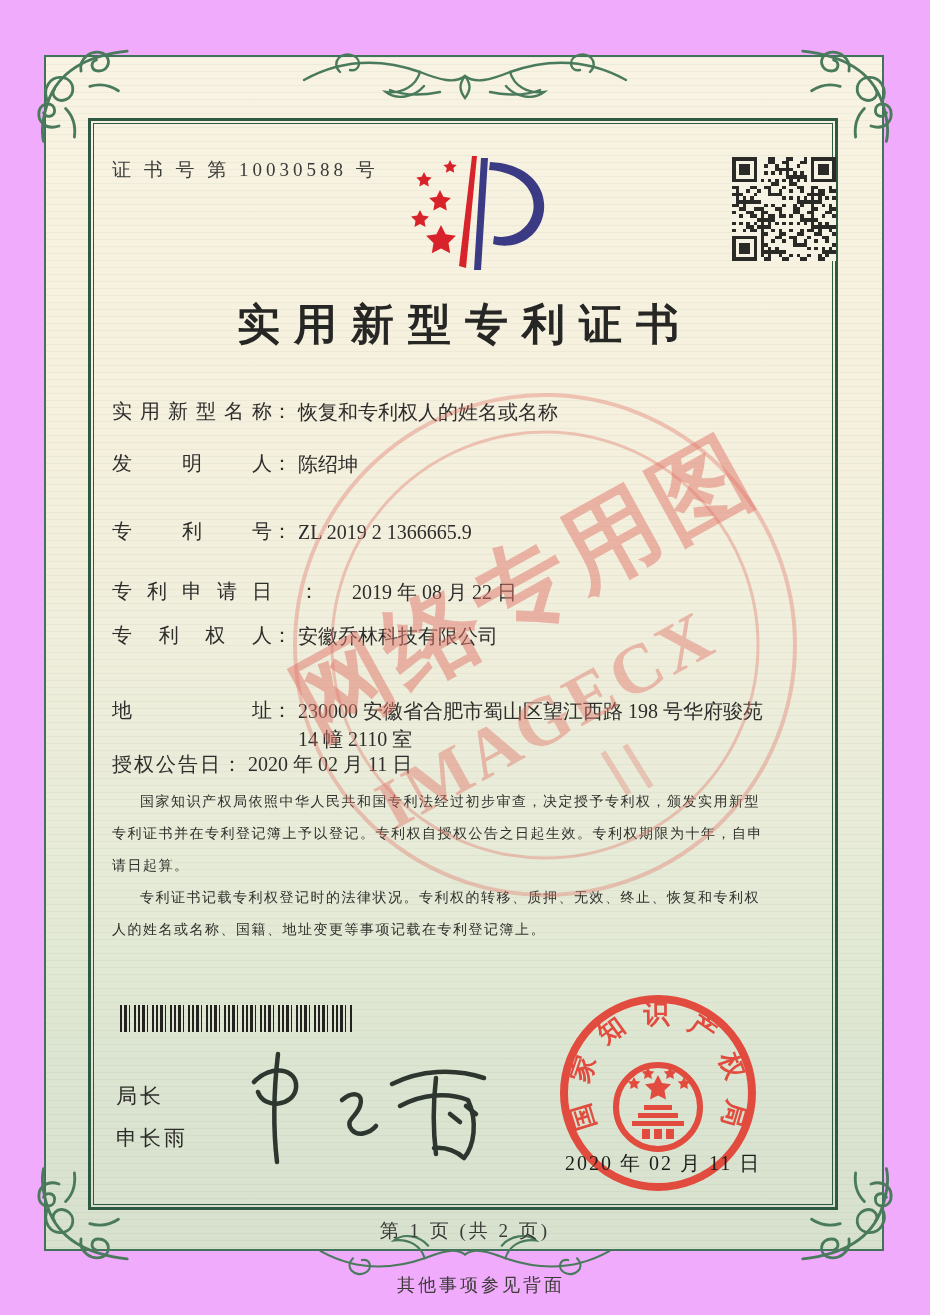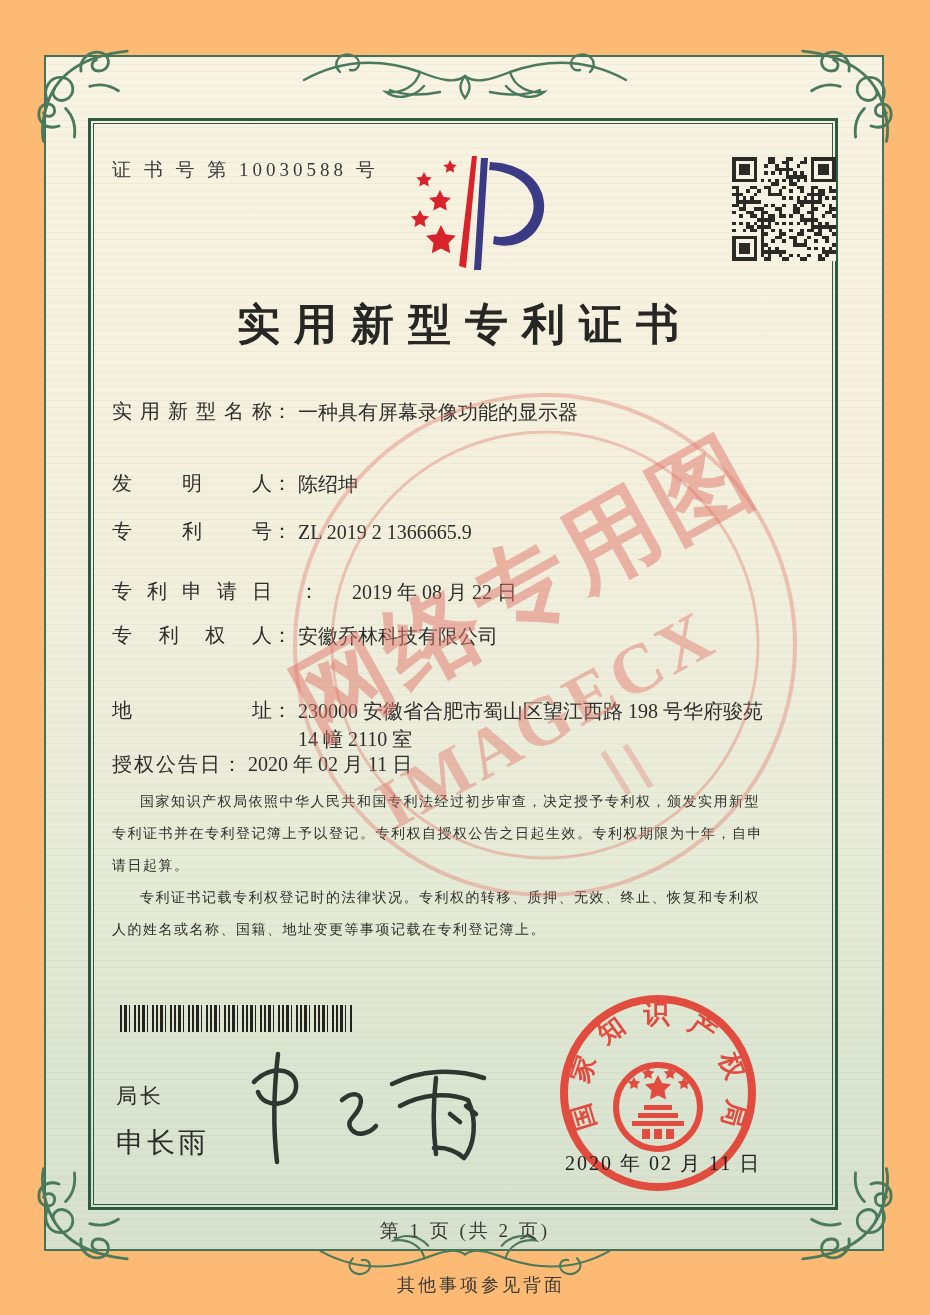--- a/index.html
+++ b/index.html
@@ -1,18 +1,18 @@
 <!DOCTYPE html>
 <html><head>
 <meta charset="utf-8">
 <style>
   * { margin:0; padding:0; box-sizing:border-box; }
   html,body { width:930px; }
   body { font-family:"Liberation Serif","DejaVu Serif",serif; background:#fbf8ef; }
-  .page { position:relative; width:930px; height:1315px; background:#fdba74; overflow:hidden; }
+  .page { position:relative; width:930px; height:1315px; background:#f0abfc; overflow:hidden; }
 
   
   .outer-frame {
     position:absolute; left:44px; top:55px; width:840px; height:1196px;
     border:2px solid #41735a;
     background:linear-gradient(180deg,#f8f3e2 0%,#f6f1de 28%,#f0eedc 48%,#e6ebd7 68%,#dce5d1 85%,#d7e1cd 100%);
   }
   .outer-frame::before {
     content:""; position:absolute; inset:0;
     background:repeating-linear-gradient(180deg, rgba(105,140,110,0.07) 0 1px, transparent 1px 7px);
@@ -32,34 +32,34 @@
            font-size:43px; font-weight:bold; letter-spacing:14px; color:#262624;font-family:Liberation Serif, serif; }
 
   
   .content { position:absolute; left:112px; top:398px; width:660px; font-size:20px; color:#2e2d2b; }
   .row { position:absolute; left:0; display:flex; width:660px; }
   .flabel { display:inline-block; width:160px; text-align:justify; text-align-last:justify; flex:0 0 160px; }
   .colon::after { content:"\FF1A"; }
   .fvalue { margin-left:6px; flex:1; line-height:28px; }
   .grant-pair { display:flex;align-items:flex-end; }
   .grant-pair .glabel { letter-spacing:2px; }
-  .r0{top:0;} .r1{top:72px;} .r2{top:120px;} .r3{top:180px;gap:27px;} .r4{top:224px;} .r5{top:299px;}
+  .r0{top:0;} .r1{top:52px;} .r2{top:120px;} .r3{top:180px;gap:27px;} .r4{top:224px;} .r5{top:299px;}
   .grant-row { top:352px; }
   .grant-right { position:absolute; left:350px; top:0; }
 
   
   .paras { position:absolute; left:112px; top:786px; width:655px; }
   .paras p { font-size:14px; line-height:32px; text-indent:2em; letter-spacing:1.5px; color:#31302c; }
 
   
   .barcode { position:absolute; left:120px; top:1005px; width:234px; height:27px;
     background:repeating-linear-gradient(90deg,#23221e 0 2px,transparent 2px 4px,#23221e 4px 7px,
       transparent 7px 9px,#23221e 9px 10px,transparent 10px 14px,#23221e 14px 16px,transparent 16px 18px); }
   .commissioner-title { position:absolute; left:116px; top:1082px; font-size:21px; letter-spacing:3px; color:#2c2c2a; }
-  .commissioner-name  { position:absolute; left:116px; top:1124px; font-size:28px; letter-spacing:3px; color:#2c2c2a; }
+  .commissioner-name  { position:absolute; left:116px; top:1124px; font-size:21px; letter-spacing:3px; color:#2c2c2a; }
   .signature { position:absolute; left:240px; top:1048px; width:270px; height:120px; }
   .seal { position:absolute; left:548px; top:985px; width:220px; height:220px; }
   .seal-date { position:absolute; left:565px; top:1150px; font-size:20px; letter-spacing:2px; color:#1e1d1b; z-index:6; }
   .page-footer { position:absolute; left:0; top:1218px; width:930px; text-align:center;
                  font-size:19px; letter-spacing:3px; color:#3a3a36; }
   .back-note { position:absolute; left:16px; top:1273px; width:930px; text-align:center;
                font-size:18px; letter-spacing:3px; color:#3c3b37; }
 
   
   .watermark { position:absolute; inset:0; pointer-events:none; z-index:9; }
@@ -434,21 +434,21 @@
       <rect x="1" y="23" width="5" height="5" fill="#f6f2e4"></rect>
       <rect x="2" y="24" width="3" height="3" fill="#2a2a26"></rect>
     </svg>
 
   <div class="title">实用新型专利证书</div>
 
   <div class="content">
     <div class="row r0">
       <span class="flabel">实用新型名称</span>
         <span class="colon"></span>
-      <span class="fvalue">一种具有屏幕录像功能的显示器</span>
+      <span class="fvalue">恢复和专利权人的姓名或名称</span>
     </div>
     <div class="row r1">
       <span class="flabel">发明人</span>
         <span class="colon"></span>
       <span class="fvalue">陈绍坤</span>
     </div>
     <div class="row r2">
       <span class="flabel">专利号</span>
         <span class="colon"></span>
       <span class="fvalue">ZL 2019 2 1366665.9</span>

